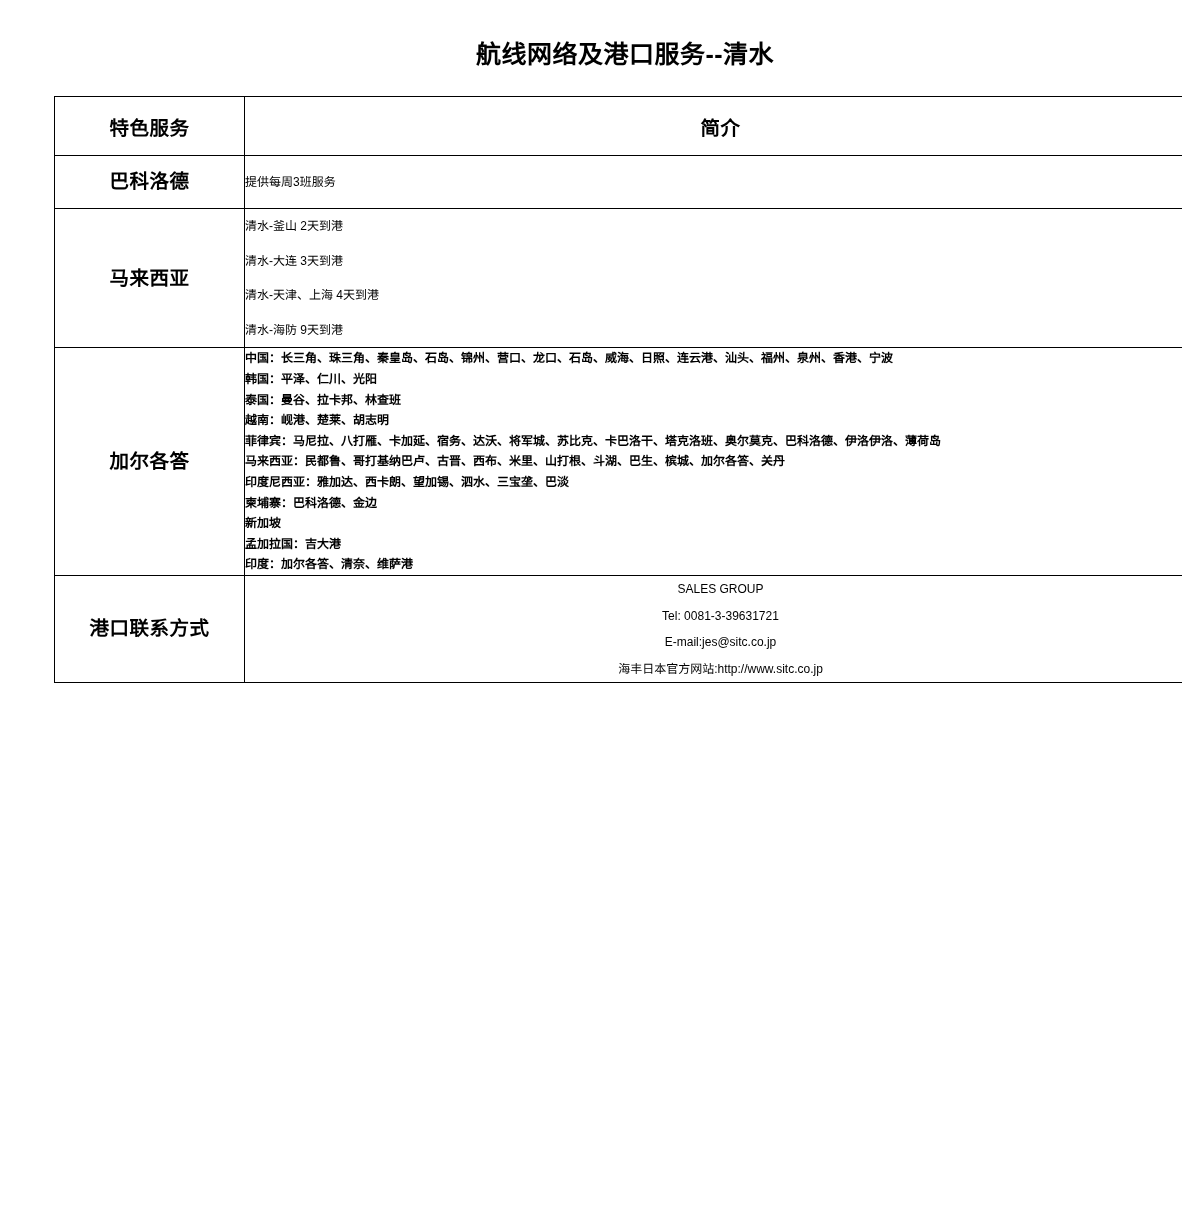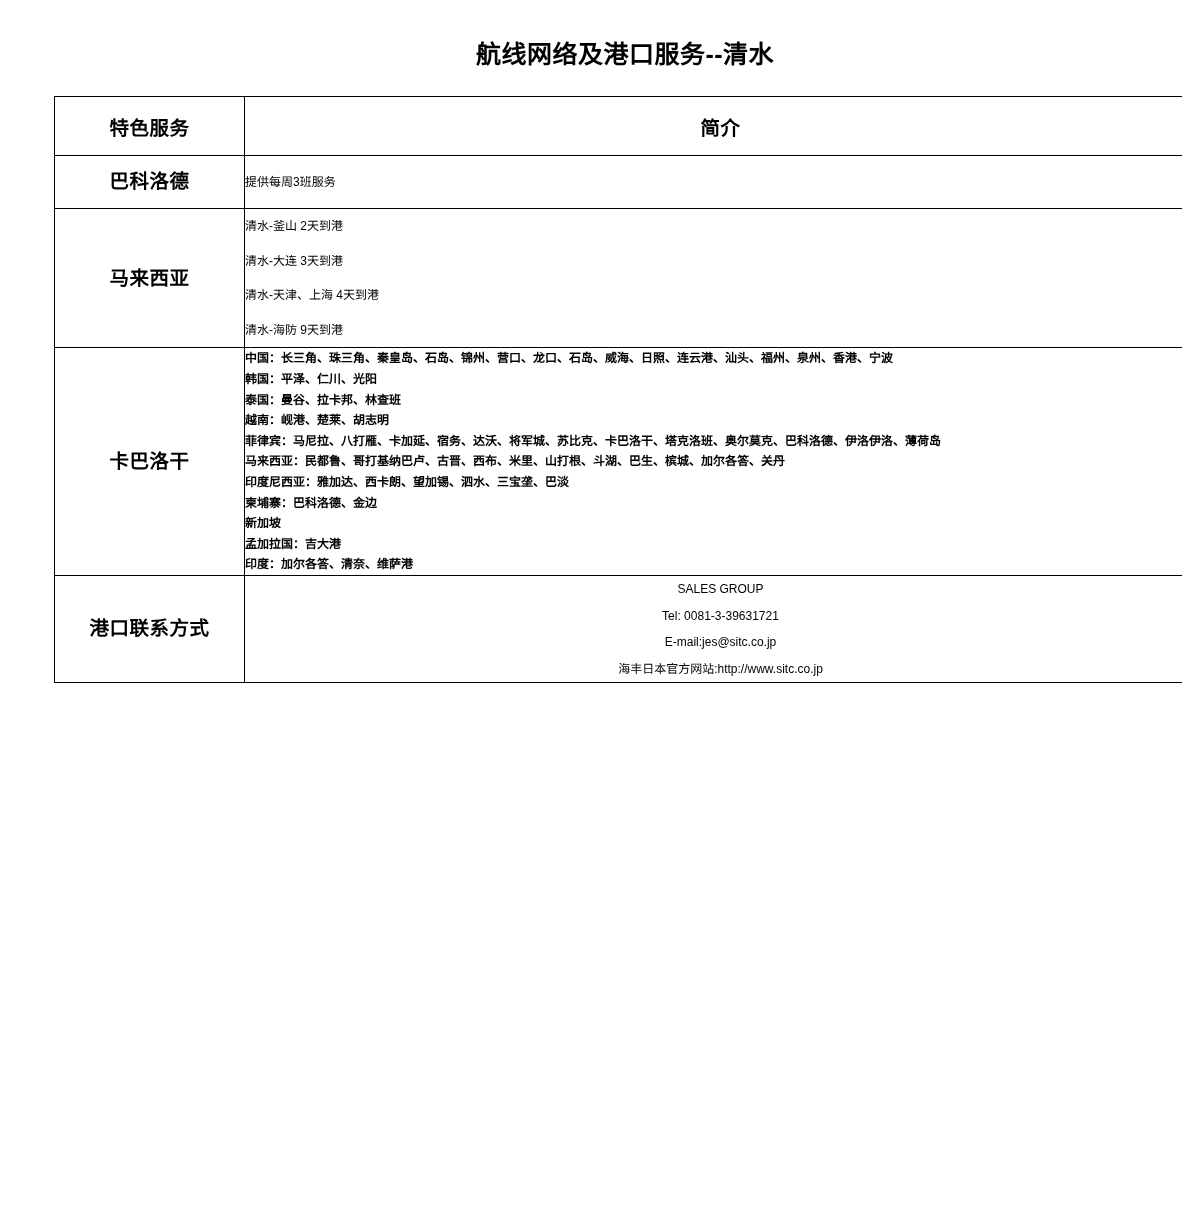--- a/index.html
+++ b/index.html
@@ -121,21 +121,21 @@
           <td class="body-cell fast-list">
             <span class="line">清水-釜山 2天到港</span>
             <span class="line">清水-大连 3天到港</span>
             <span class="line">清水-天津、上海 4天到港</span>
             <span class="line">清水-海防 9天到港</span>
           </td>
         </tr>
 
 
         <tr>
-          <td class="label-cell">卡巴洛干</td>
+          <td class="label-cell">加尔各答</td>
           <td class="body-cell transfer-list">
             <span class="line">中国：长三角、珠三角、秦皇岛、石岛、锦州、营口、龙口、石岛、威海、日照、连云港、汕头、福州、泉州、香港、宁波</span>
             <span class="line">韩国：平泽、仁川、光阳</span>
             <span class="line">泰国：曼谷、拉卡邦、林查班</span>
             <span class="line">越南：岘港、楚莱、胡志明</span>
             <span class="line">菲律宾：马尼拉、八打雁、卡加延、宿务、达沃、将军城、苏比克、卡巴洛干、塔克洛班、奥尔莫克、巴科洛德、伊洛伊洛、薄荷岛</span>
             <span class="line">马来西亚：民都鲁、哥打基纳巴卢、古晋、西布、米里、山打根、斗湖、巴生、槟城、加尔各答、关丹</span>
             <span class="line">印度尼西亚：雅加达、西卡朗、望加锡、泗水、三宝垄、巴淡</span>
             <span class="line">柬埔寨：巴科洛德、金边</span>
             <span class="line">新加坡</span>

